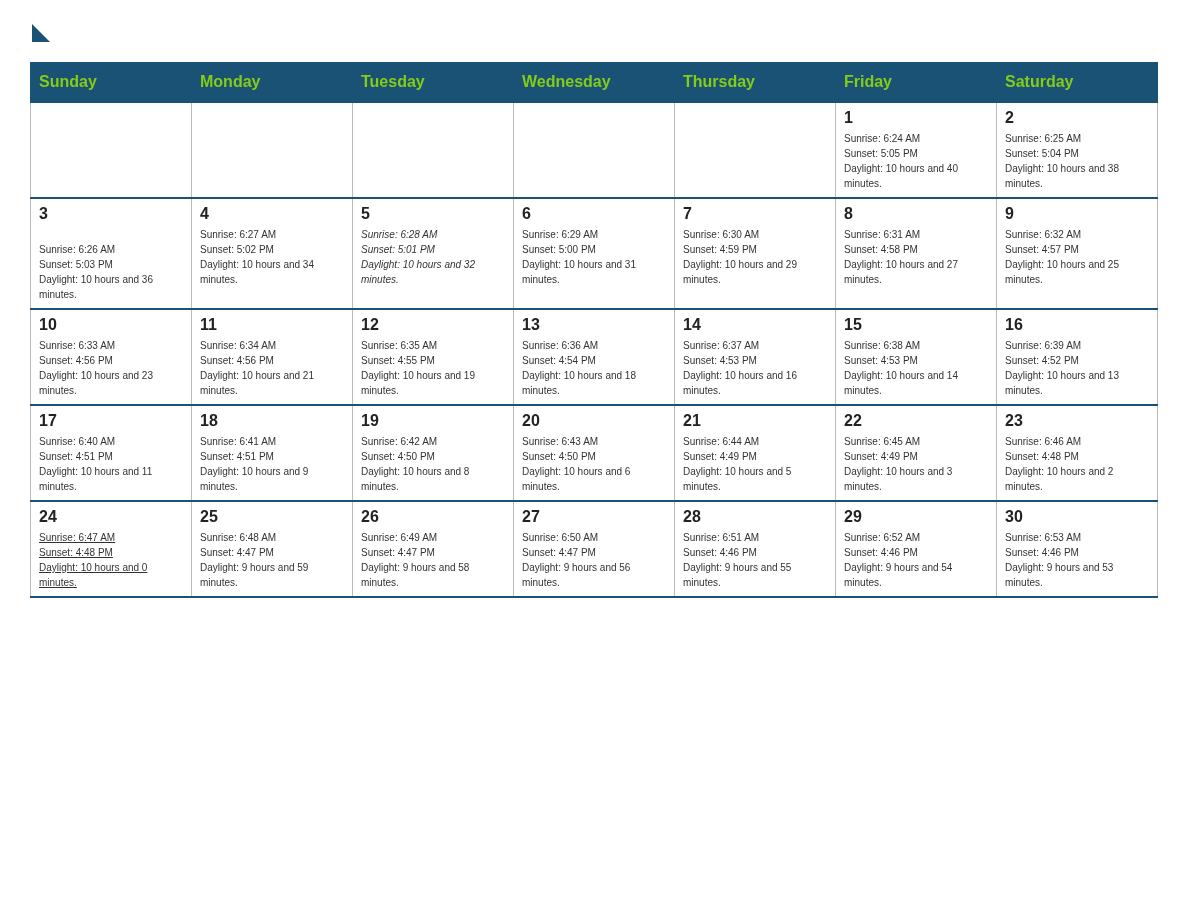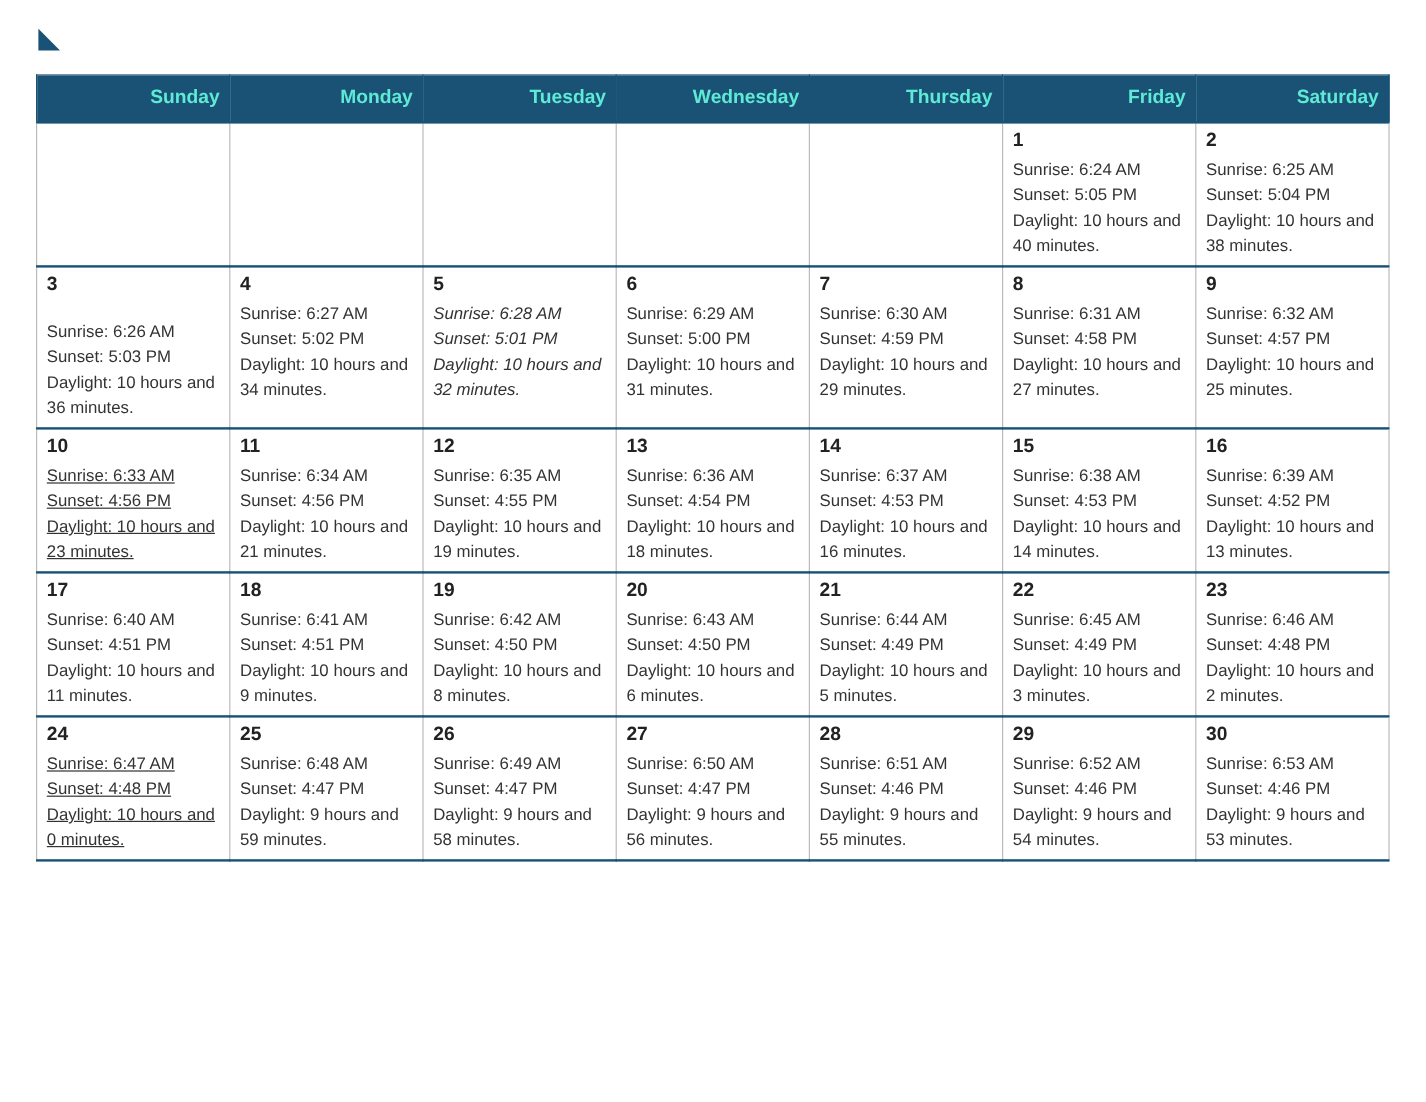--- a/index.html
+++ b/index.html
@@ -58,25 +58,25 @@
       color: #444;
       margin-top: 4px;
     }
     .calendar {
       width: 100%;
       border-collapse: collapse;
       border: 1px solid #aaa;
     }
     .calendar th {
       background-color: #1a5276;
-      color: #5eead4;
+      color: #84cc16;
       font-size: 16px;
       font-weight: bold;
       padding: 10px 8px;
-      text-align: right;
+      text-align: left;
       border: 1px solid #1a5276;
     }
     .calendar td {
       vertical-align: top;
       border: 1px solid #bbb;
       padding: 6px 8px;
       width: 14.28%;
       min-height: 100px;
       font-size: 13px;
       color: #222;
@@ -86,21 +86,21 @@
       border-bottom: 2px solid #1a5276;
     }
     .day-number {
       font-size: 16px;
       font-weight: bold;
       color: #222;
       display: block;
       margin-bottom: 4px;
     }
     .day-info {
-      font-size: 14px;
+      font-size: 10px;
       color: #333;
       line-height: 1.5;
     }
     .empty-cell {
       background: #f5f5f5;
     }
   </style>
 </head>
 <body>
 
@@ -190,21 +190,21 @@
         <td>
           <span class="day-number">9</span>
           <div class="day-info" style="white-space: pre-line;">Sunrise: 6:32 AM
 Sunset: 4:57 PM
 Daylight: 10 hours and 25 minutes.</div>
         </td>
       </tr>
       <tr>
         <td>
           <span class="day-number">10</span>
-          <div class="day-info" style="white-space: pre-line; text-decoration: underline;">Sunrise: 6:33 AM
+          <div class="day-info" style="white-space: pre-line;">Sunrise: 6:33 AM
 Sunset: 4:56 PM
 Daylight: 10 hours and 23 minutes.</div>
         </td>
         <td>
           <span class="day-number">11</span>
           <div class="day-info" style="white-space: pre-line;">Sunrise: 6:34 AM
 Sunset: 4:56 PM
 Daylight: 10 hours and 21 minutes.</div>
         </td>
         <td>

